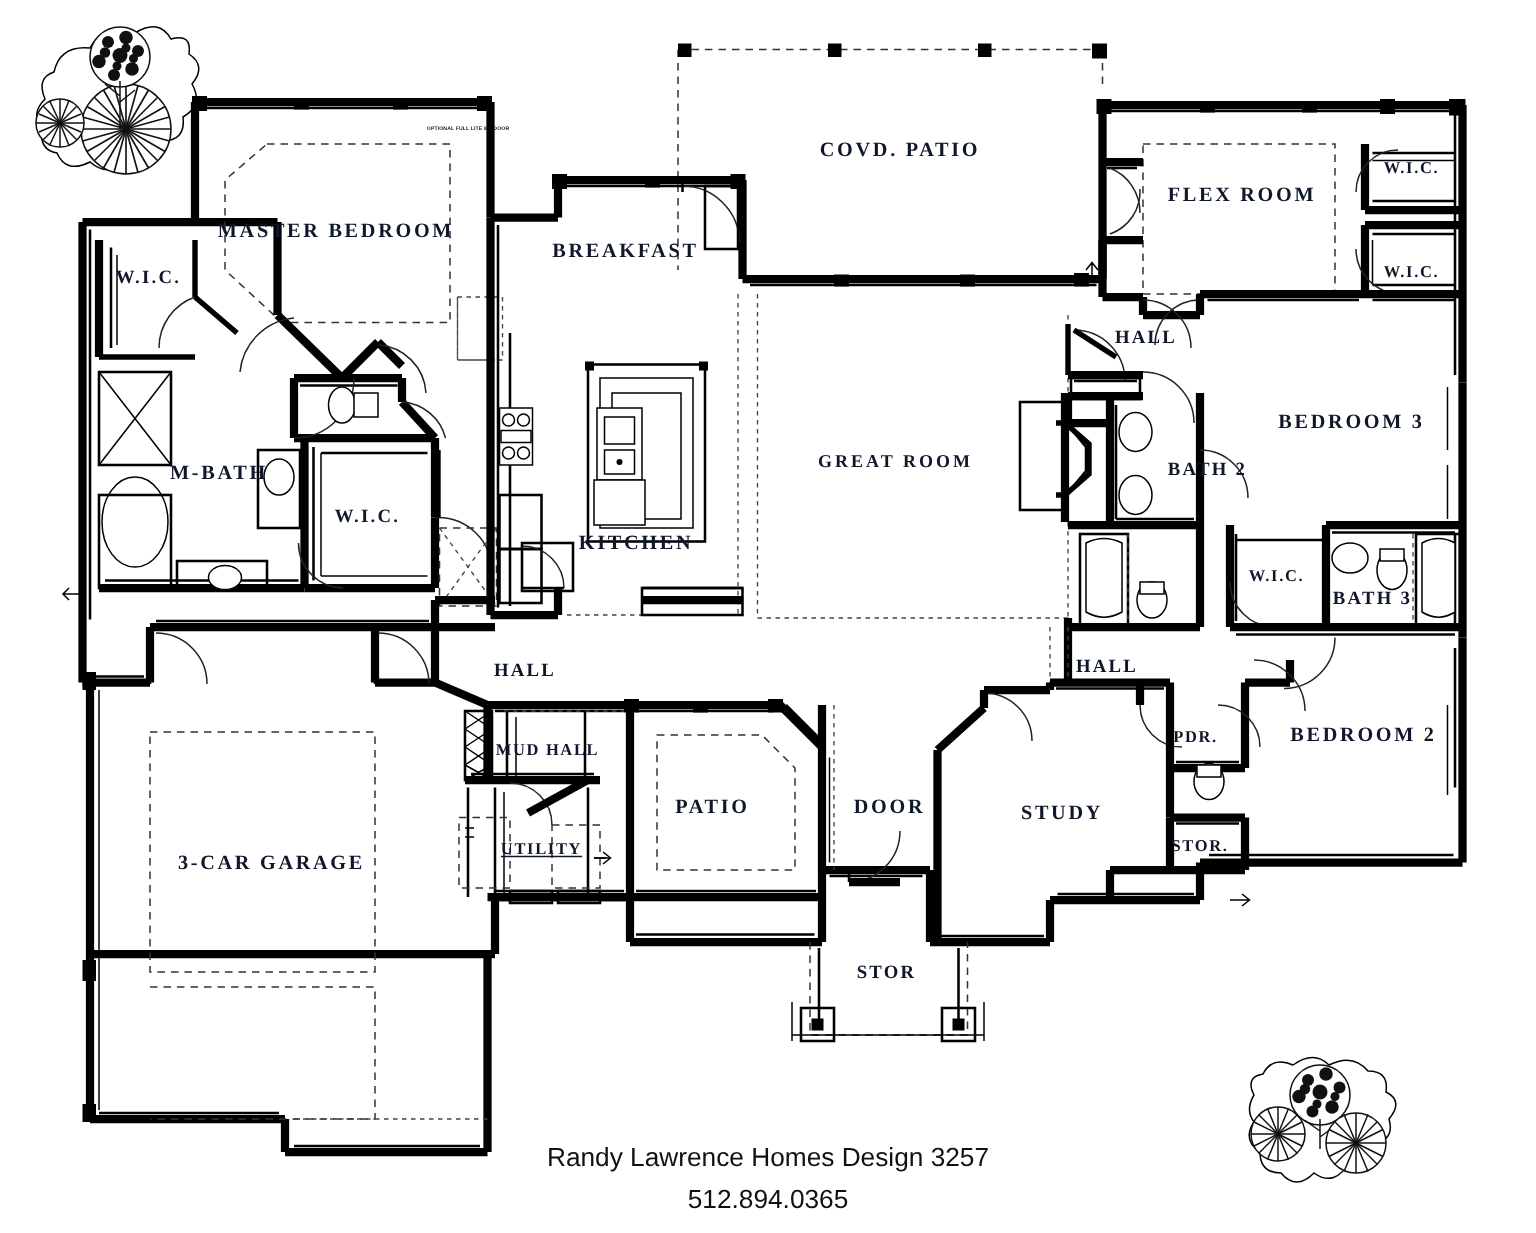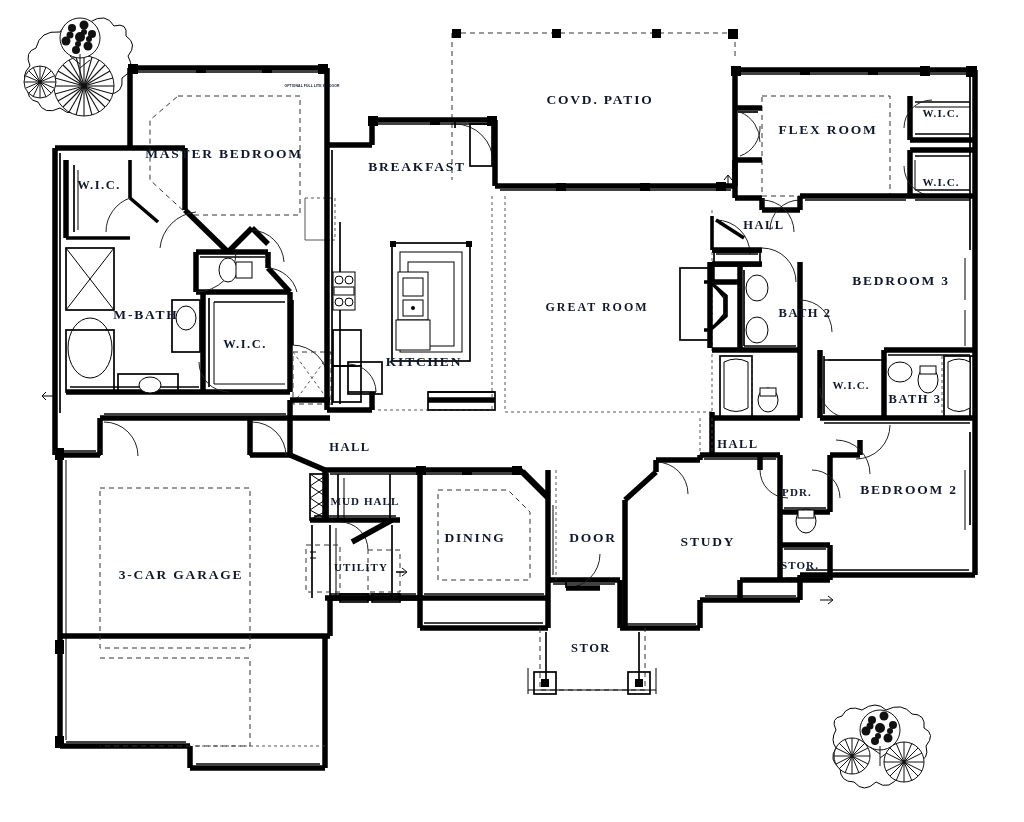--- a/index.html
+++ b/index.html
@@ -685,26 +685,28 @@
   <div class="room-label lbl-sm" style="left:941px; top:113px;">W.I.C.</div>
   <div class="room-label lbl-sm" style="left:941px; top:182px;">W.I.C.</div>
   <div class="room-label lbl-md" style="left:764px; top:225px;">HALL</div>
   <div class="room-label lbl-md" style="left:805px; top:313px;">BATH 2</div>
   <div class="room-label lbl-lg" style="left:901px; top:281px;">BEDROOM 3</div>
   <div class="room-label lbl-sm" style="left:851px; top:385px;">W.I.C.</div>
   <div class="room-label lbl-md" style="left:915px; top:399px;">BATH 3</div>
   <div class="room-label lbl-md" style="left:350px; top:447px;">HALL</div>
   <div class="room-label lbl-md" style="left:738px; top:444px;">HALL</div>
   <div class="room-label lbl-sm" style="left:365px; top:501px;">MUD HALL</div>
-  <div class="room-label lbl-sm" style="left:361px; top:567px;">UTILITY</div>
-  <div class="room-label lbl-lg" style="left:475px; top:538px;">DINING</div>
+  <div class="room-label lbl-sm" style="left:361px; top:567px;text-decoration:underline;">UTILITY</div>
+  <div class="room-label lbl-lg" style="left:475px; top:538px;">PATIO</div>
   <div class="room-label lbl-lg" style="left:593px; top:538px;">DOOR</div>
   <div class="room-label lbl-lg" style="left:708px; top:542px;">STUDY</div>
   <div class="room-label lbl-sm" style="left:797px; top:492px;">PDR.</div>
   <div class="room-label lbl-sm" style="left:800px; top:565px;">STOR.</div>
   <div class="room-label lbl-lg" style="left:909px; top:490px;">BEDROOM 2</div>
   <div class="room-label lbl-md" style="left:591px; top:648px;">STOR</div>
   <div class="room-label lbl-lg" style="left:181px; top:575px;">3-CAR GARAGE</div>
 
   <div class="room-label lbl-tiny" style="left:312px; top:86px;">OPTIONAL FULL LITE 8-0 DOOR</div>
 
+  <div class="caption" id="caption-title">Randy Lawrence Homes Design 3257</div>
+  <div class="caption" id="caption-phone">512.894.0365</div>
 
 </div>
 
 </body></html>

